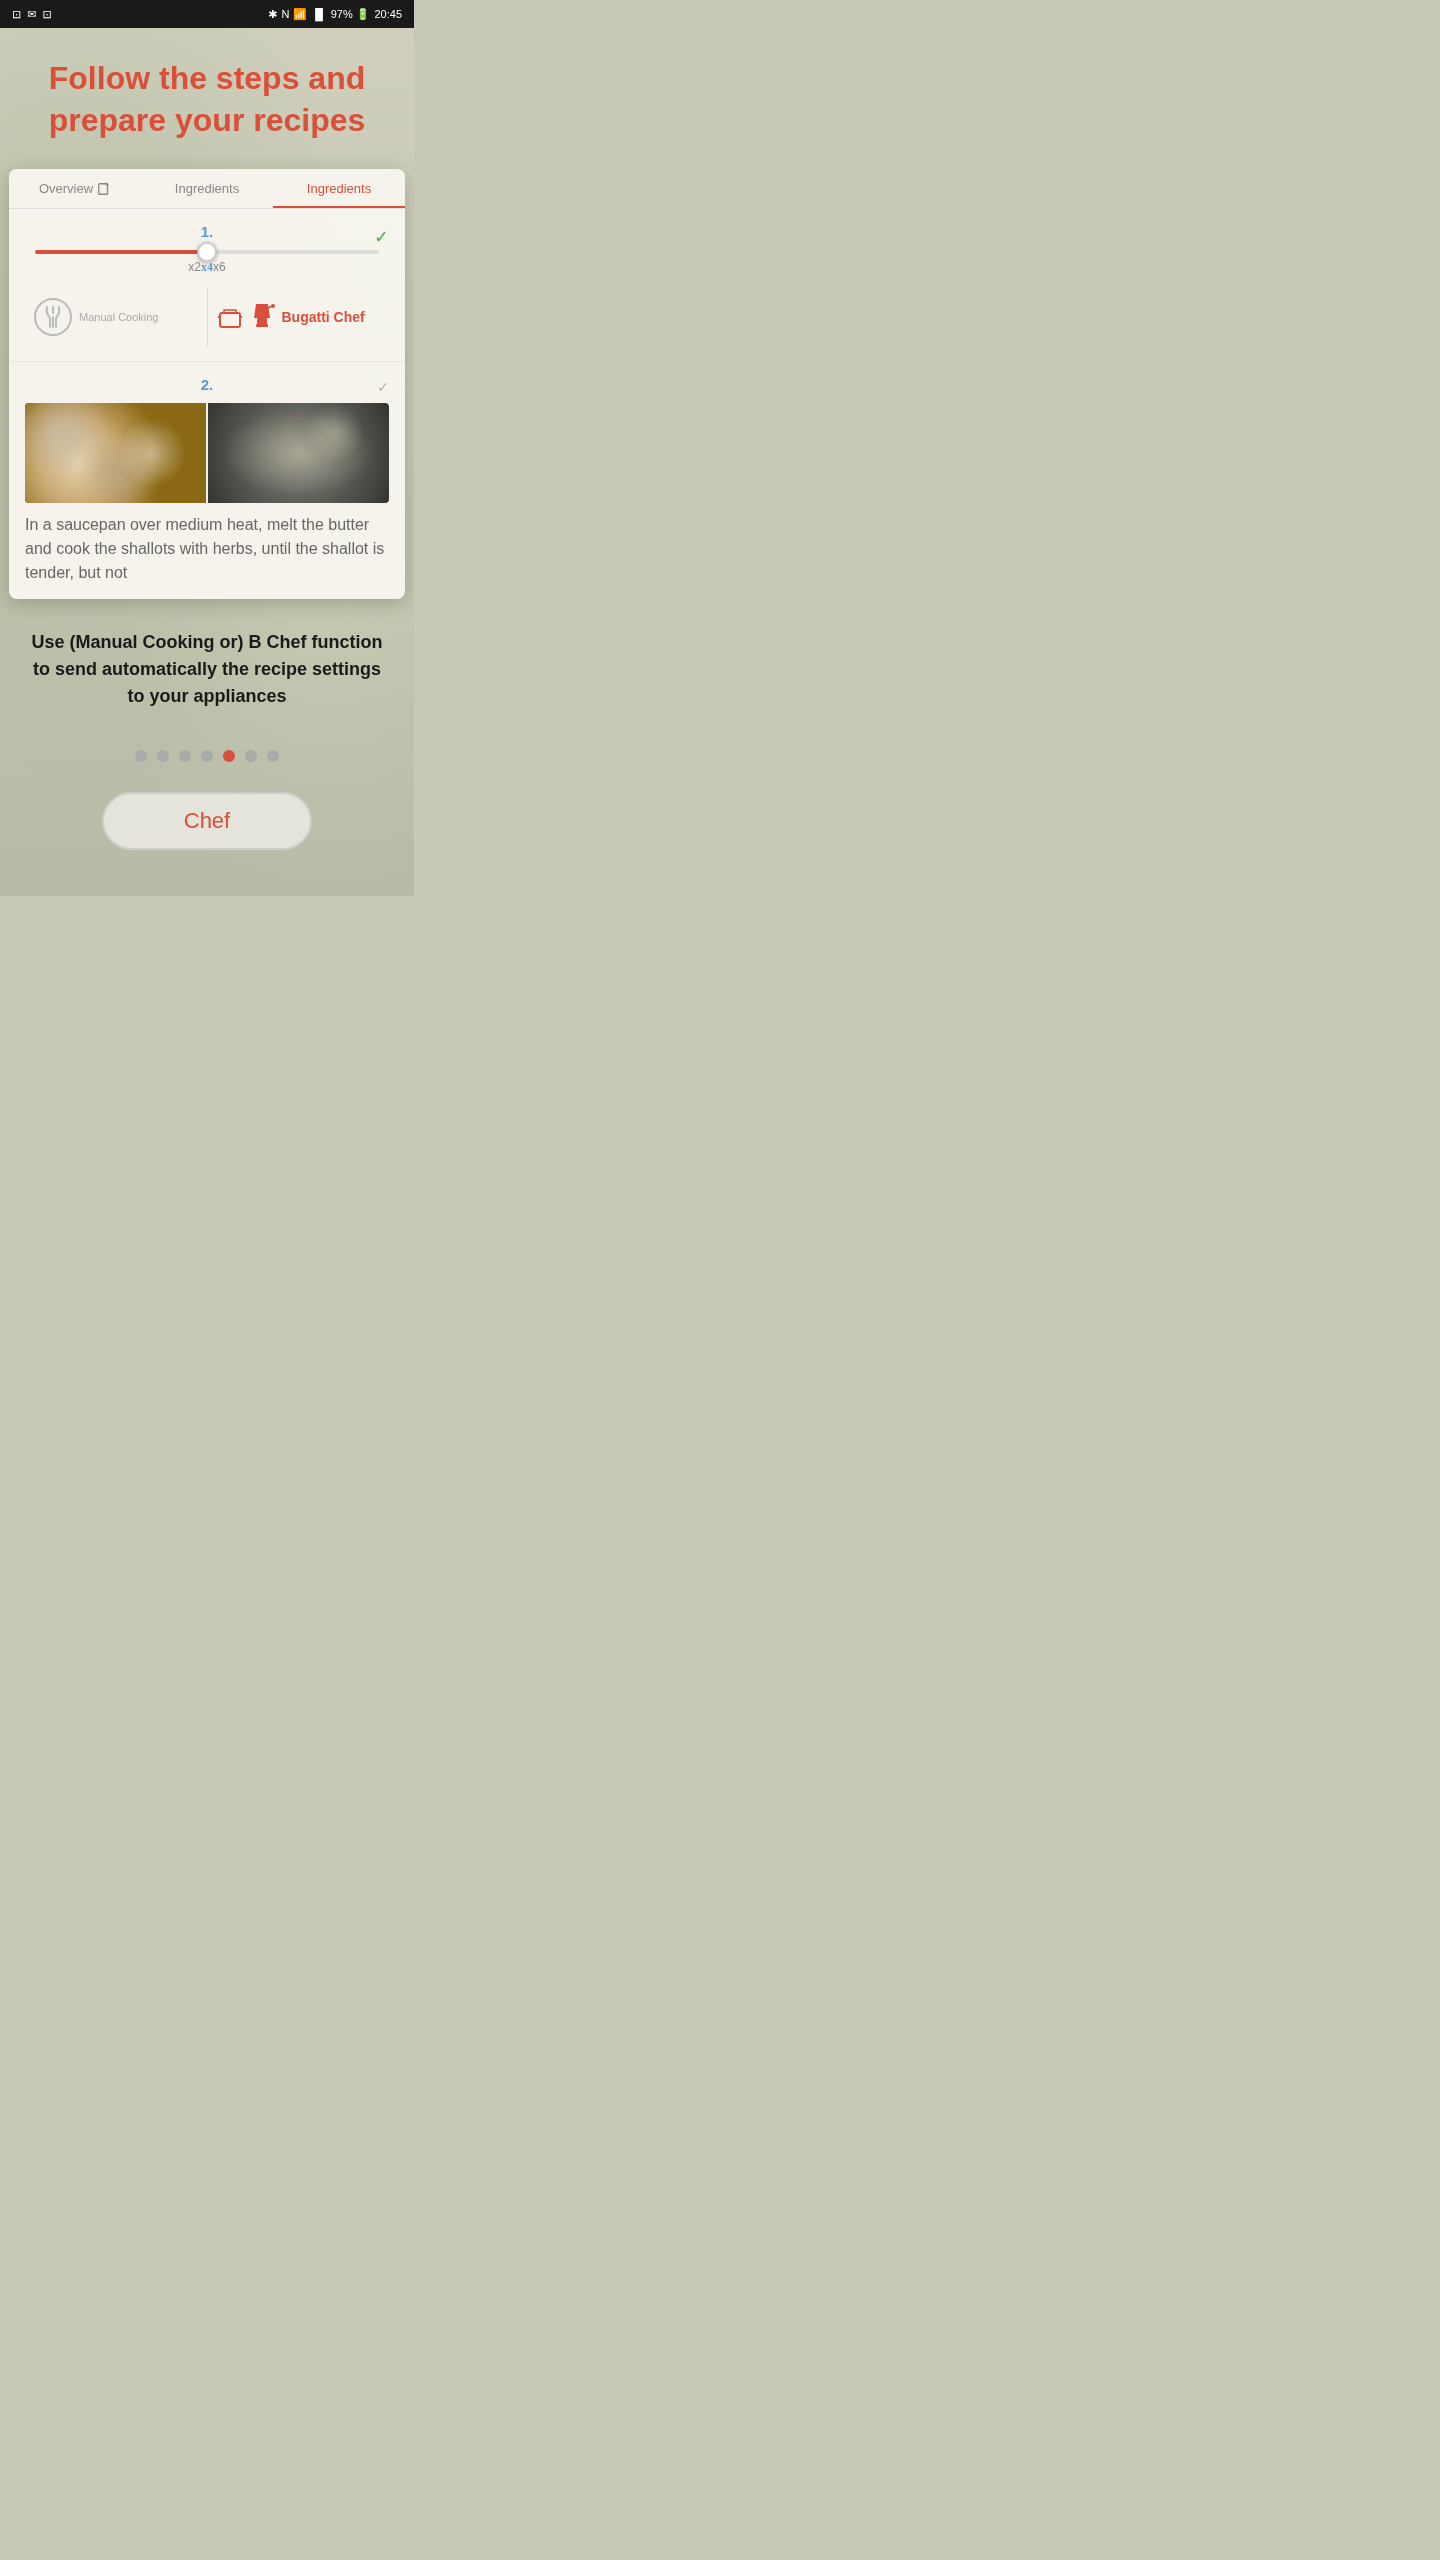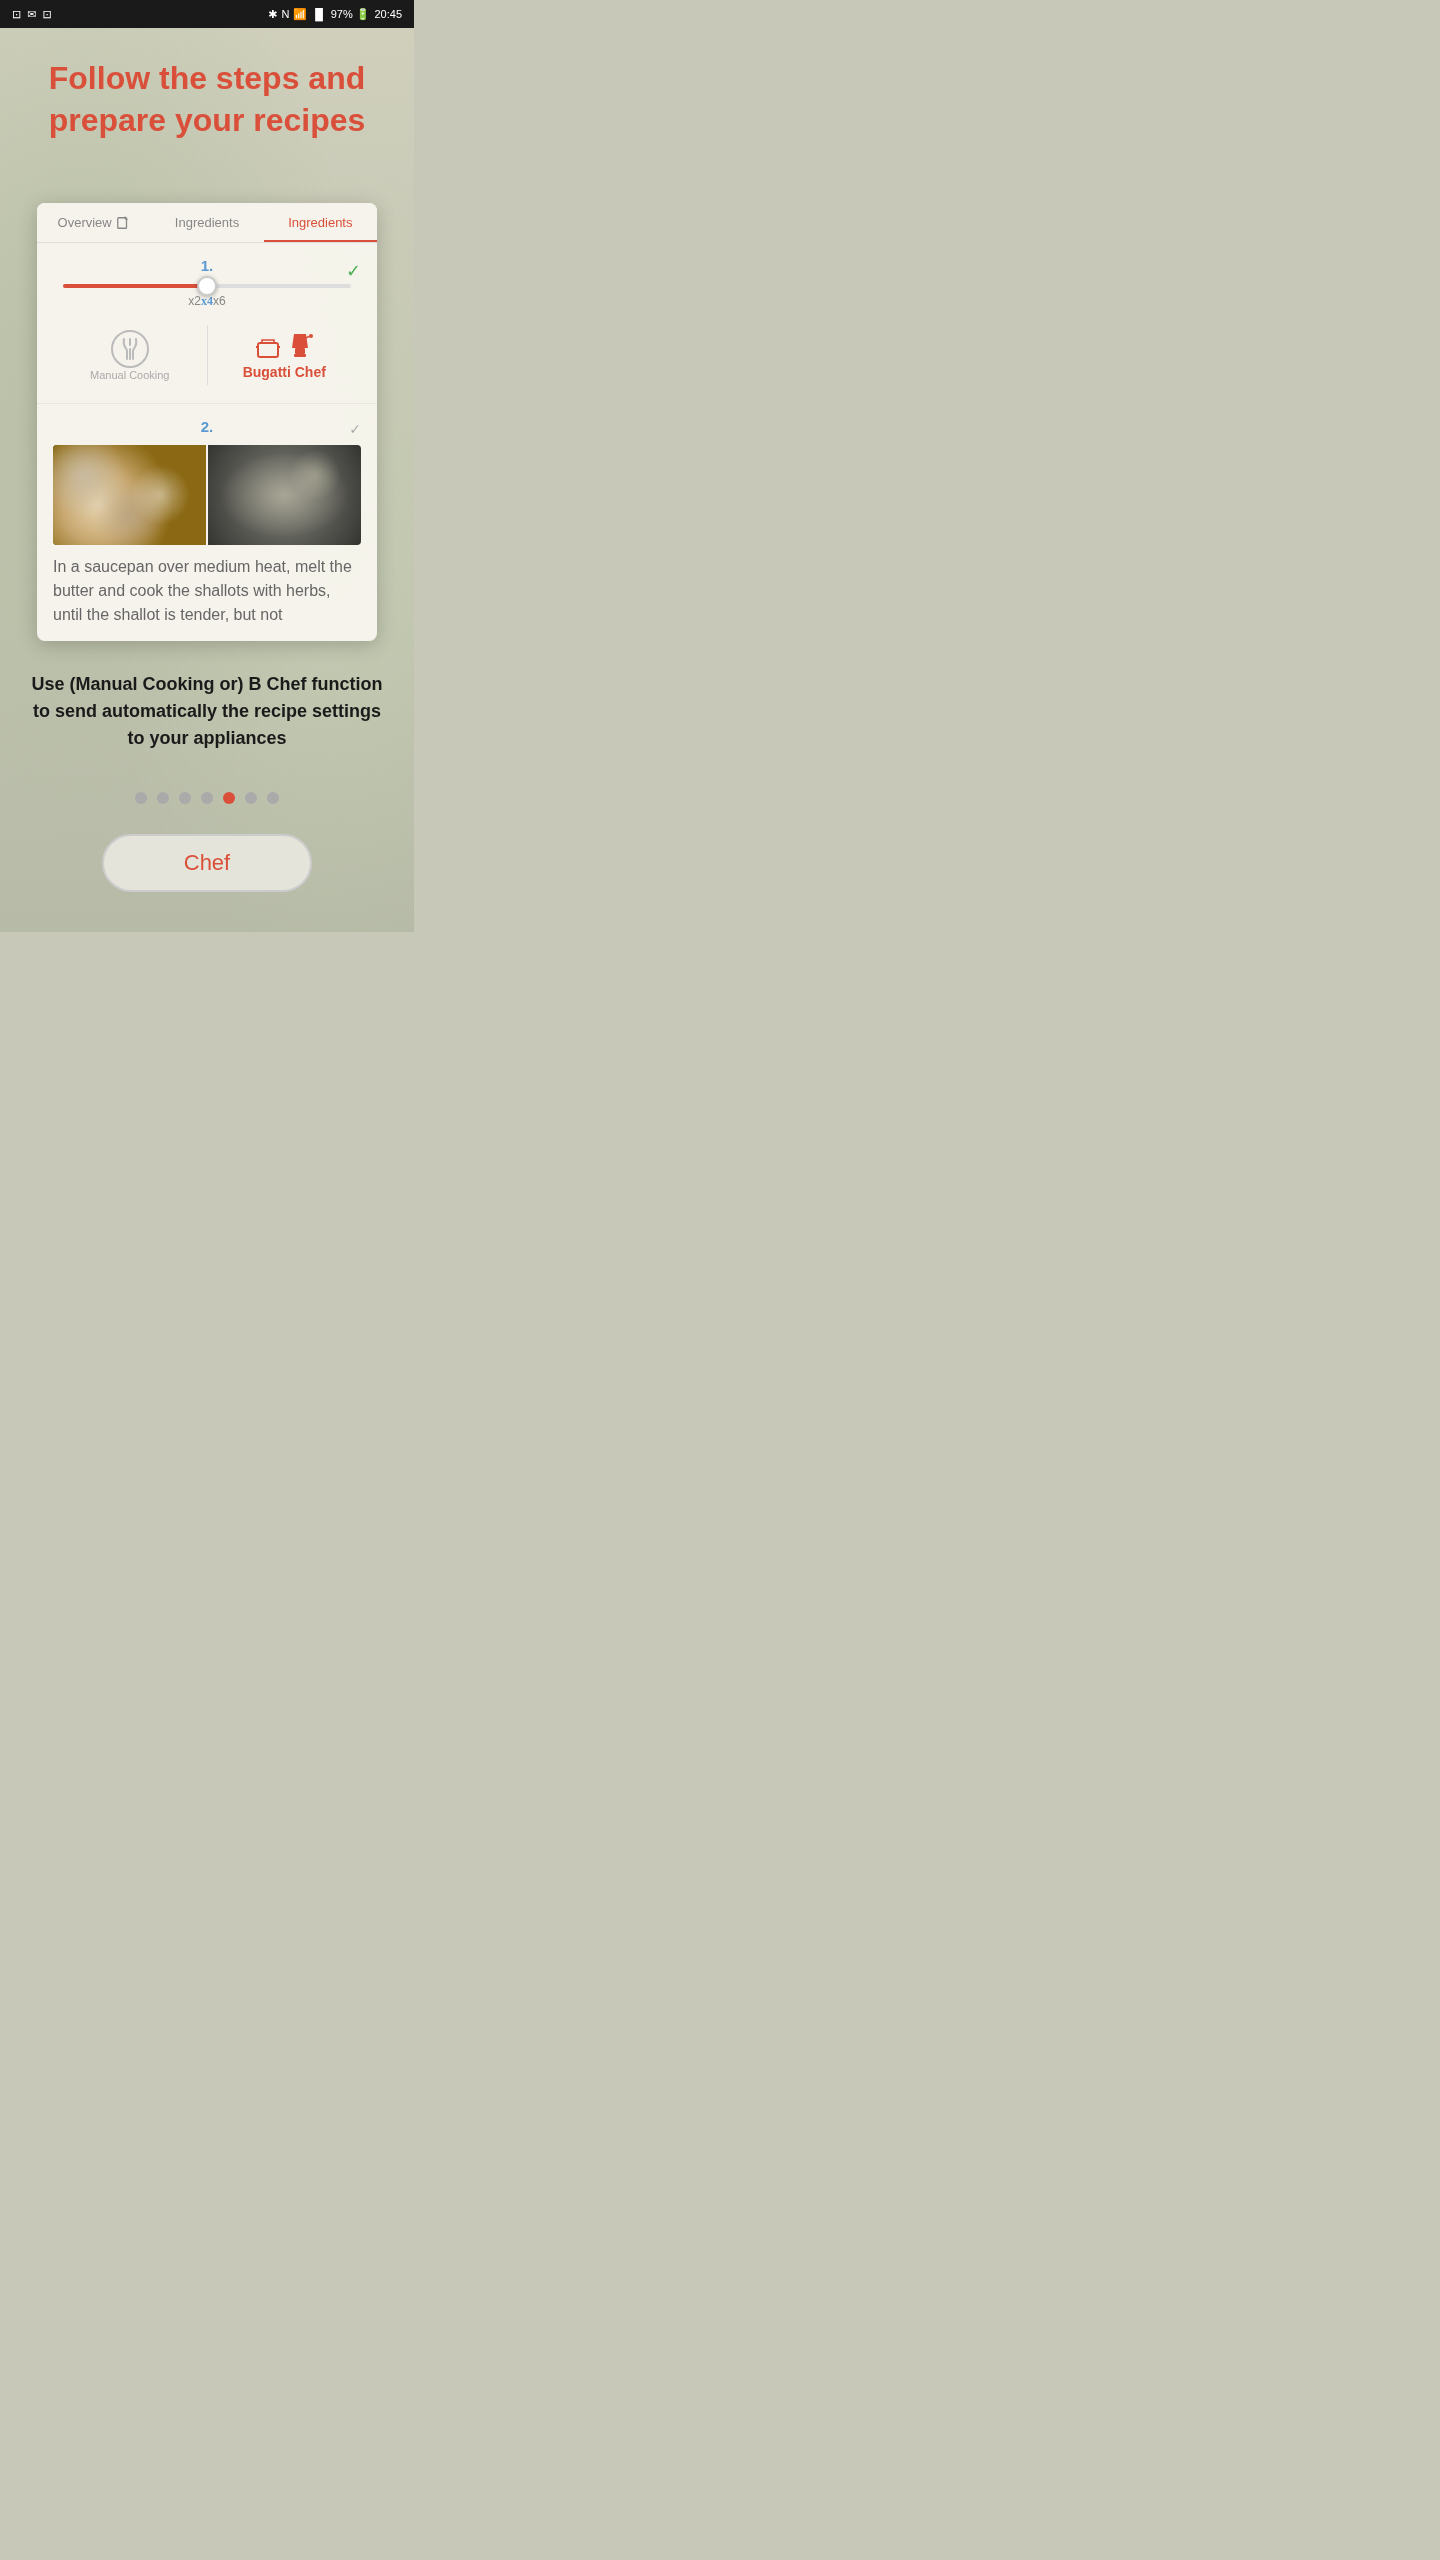--- a/index.html
+++ b/index.html
@@ -65,25 +65,24 @@
       font-weight: 600;
       text-align: center;
       line-height: 1.3;
       margin-bottom: 28px;
     }
 
     
     .recipe-card {
       background: rgba(248, 246, 238, 0.95);
       border-radius: 8px;
-      width: 340px;
+      width: 396px;
       overflow: hidden;
       box-shadow: 0 4px 20px rgba(0,0,0,0.2);
       margin-bottom: 30px;
-      margin-top: 34px;
     }
 
     
     .tabs {
       display: flex;
       border-bottom: 1px solid #ddd;
       background: #f5f3eb;
     }
 
     .tab {
@@ -196,22 +195,23 @@
     
     .cooking-modes {
       display: flex;
       align-items: center;
       margin-top: 10px;
     }
 
     .mode-item {
       flex: 1;
       display: flex;
-      flex-direction: column;
-      align-items: center;
+      flex-direction: row;
+      align-items: center;
+      gap: 6px;
       padding: 8px;
     }
 
     .mode-divider {
       width: 1px;
       height: 60px;
       background: #ddd;
     }
 
     .mode-icon {

